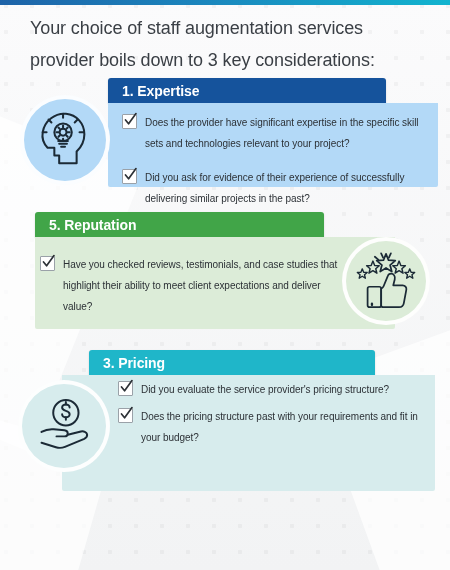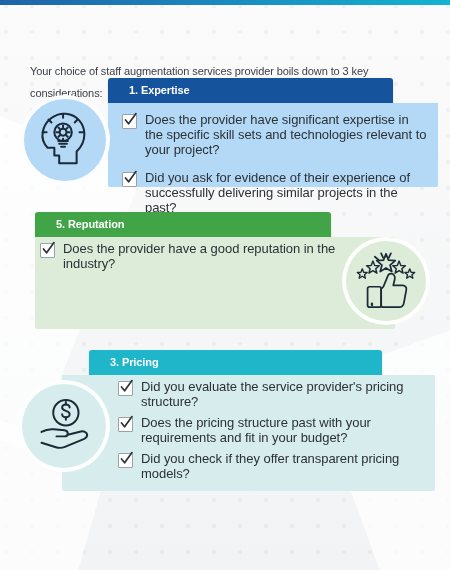--- a/index.html
+++ b/index.html
@@ -20,44 +20,43 @@
   .diag.d2{width:240px;height:330px;right:-150px;top:330px;transform:rotate(-20deg);}
   .diag.d3{width:200px;height:260px;left:-120px;top:420px;transform:rotate(16deg);}
 
   #topbar{
     position:absolute;left:0;top:0;width:450px;height:5px;
     background:linear-gradient(90deg,#1e63a8 0%,#1b86bd 45%,#12b4cf 100%);
   }
 
   #title{
     position:absolute;left:30px;top:12px;width:372px;
-    font-size:11px;line-height:22px;color:#3a3f45;
+    font-size:18px;line-height:32px;color:#3a3f45;
     letter-spacing:-0.1px;
-    margin-top:48px;
   }
 
   .sec{position:absolute;}
   .hdr{
-    position:absolute;color:#ffffff;font-size:11px;font-weight:bold;
+    position:absolute;color:#ffffff;font-size:14px;font-weight:bold;
     line-height:1;display:flex;align-items:center;
-    border-radius:3px 3px 0 0;padding-left:21px;
+    border-radius:3px 3px 0 0;padding-left:14px;
     letter-spacing:-0.1px;
     box-shadow:0 1px 2px rgba(0,0,0,0.16);
   }
   .body{position:absolute;border-radius:0 0 2px 2px;}
   .items{position:absolute;}
   .item{display:flex;align-items:flex-start;margin-bottom:9px;}
   .item:last-child{margin-bottom:0;}
   .cbx{
     flex:0 0 auto;width:13px;height:13px;margin-top:2px;margin-right:8px;
     background:#ffffff;border:1px solid #9aa1a8;border-radius:1px;
     position:relative;
   }
   .cbx svg{position:absolute;left:0px;top:-3px;}
-  .itxt{font-size:13px;line-height:15px;color:#2c3136;letter-spacing:-0.05px;}
+  .itxt{font-size:10px;line-height:21px;color:#2c3136;letter-spacing:-0.05px;}
 
   .circ{
     position:absolute;border-radius:50%;
     border:4px solid rgba(255,255,255,0.95);
     display:flex;align-items:center;justify-content:center;
     box-sizing:border-box;
   }
 
   
   #sec1 .hdr{left:108px;top:78px;width:264px;height:25px;background:#15539c;}
@@ -137,27 +136,27 @@
           <path d="M7.5 21.5 L8.9 25 L12.6 25.2 L9.8 27.6 L10.7 31.2 L7.5 29.2 L4.3 31.2 L5.2 27.6 L2.4 25.2 L6.1 25 Z" stroke-width="1.4"></path>
           <path d="M56.5 21.5 L57.9 25 L61.6 25.2 L58.8 27.6 L59.7 31.2 L56.5 29.2 L53.3 31.2 L54.2 27.6 L51.4 25.2 L55.1 25 Z" stroke-width="1.4"></path>
           <path d="M29 10 L27 5.5 M35 10 L37 5.5 M24 12 L20.5 9"></path>
           <path d="M27 42 L27 59 A2 2 0 0 0 29 61 L45.5 61 C48 61 50 59.2 50.4 56.8 L53 43 C53.4 40.6 51.6 38.5 49.2 38.5 L39.5 38.5 L41 32.5 C41.8 29.2 40 26.5 37.2 26.5 C35.6 26.5 34.3 27.5 33.8 29 L29.5 39.5 C29.2 40.3 28.8 41 27 42 Z"></path>
           <rect x="13" y="40" width="14" height="21" rx="2"></rect>
           <path d="M17.5 57.5 L17.5 58.8" stroke-width="2.4"></path>
         </svg>
       </span>
     </div>
     <div class="items">
-      <div class="item">
+      <div class="item" style="margin-top:13px;">
         <span class="cbx">
           <svg width="15" height="17" viewBox="0 0 15 17">
               <path d="M2.5 8 L5.6 11.8 L13 1.6" fill="none" stroke="#2c3136" stroke-width="1.7" stroke-linecap="round" stroke-linejoin="round"></path>
             </svg>
         </span>
-        <span class="itxt">Does the provider have a good reputation in the industry?</span>
+        <span class="itxt">Have you checked reviews, testimonials, and case studies that highlight their ability to meet client expectations and deliver value?</span>
       </div>
     </div>
   </div>
 
   <div class="sec" id="sec3">
     <div class="hdr">3. Pricing</div>
     <div class="body"></div>
     <div class="circ">
       <span>
         <svg width="60" height="60" viewBox="0 0 64 64" fill="none" stroke="#1b2a36" stroke-width="2.1" stroke-linecap="round" stroke-linejoin="round">
@@ -179,23 +178,15 @@
         <span class="itxt">Did you evaluate the service provider's pricing structure?</span>
       </div>
       <div class="item">
         <span class="cbx">
           <svg width="15" height="17" viewBox="0 0 15 17">
               <path d="M2.5 8 L5.6 11.8 L13 1.6" fill="none" stroke="#2c3136" stroke-width="1.7" stroke-linecap="round" stroke-linejoin="round"></path>
             </svg>
         </span>
         <span class="itxt">Does the pricing structure past with your requirements and fit in your budget?</span>
       </div>
-      <div class="item">
-        <span class="cbx">
-          <svg width="15" height="17" viewBox="0 0 15 17">
-              <path d="M2.5 8 L5.6 11.8 L13 1.6" fill="none" stroke="#2c3136" stroke-width="1.7" stroke-linecap="round" stroke-linejoin="round"></path>
-            </svg>
-        </span>
-        <span class="itxt">Did you check if they offer transparent pricing models?</span>
-      </div>
     </div>
   </div>
 </div>
 
 </body></html>

